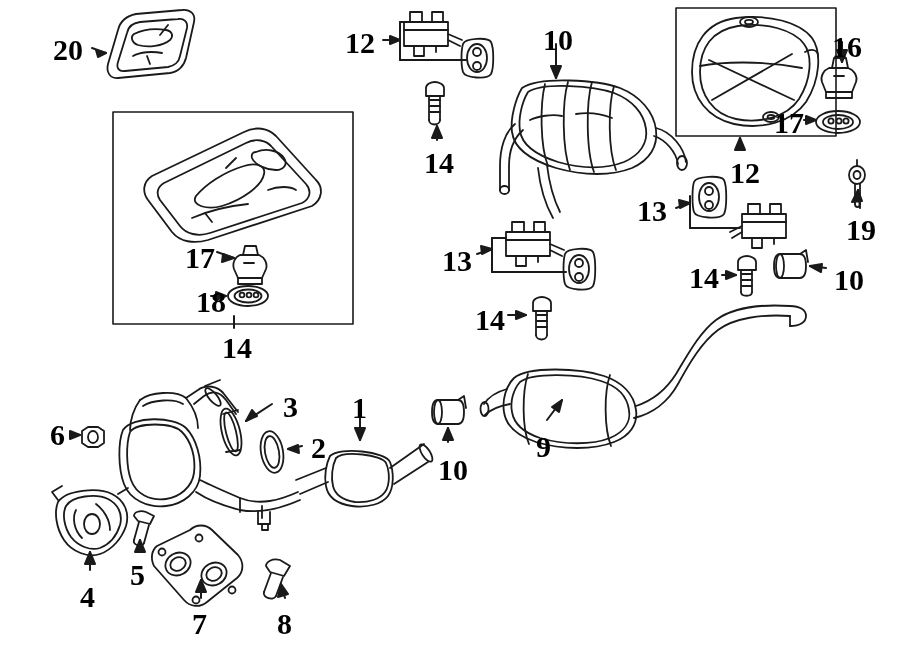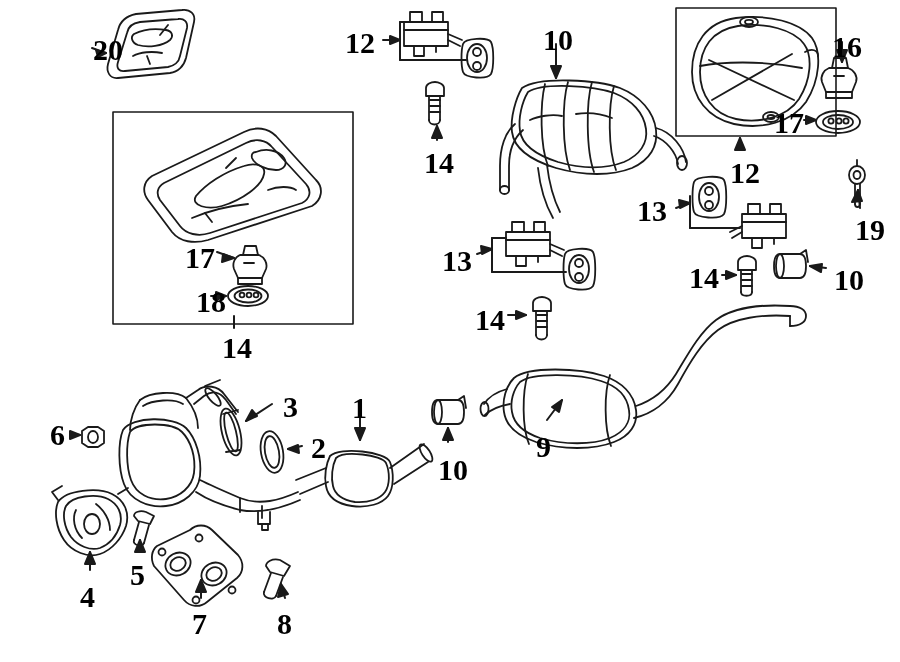--- a/index.html
+++ b/index.html
@@ -411,29 +411,29 @@
 
         <path d="M201 598 L201 580"></path>
         <path d="M201 580 L196 592 L206 592 Z" fill="#1a1a1a"></path>
 
         <path d="M285 598 L281 584"></path>
         <path d="M281 584 L278 597 L288 594 Z" fill="#1a1a1a"></path>
       </g>
     </g>
   </svg>
 
-  <div class="callout" style="left:53px; top:35px;margin-left:40px;">20</div>
+  <div class="callout" style="left:53px; top:35px;">20</div>
   <div class="callout" style="left:345px; top:28px;">12</div>
   <div class="callout" style="left:543px; top:25px;">10</div>
   <div class="callout" style="left:832px; top:32px;">16</div>
   <div class="callout" style="left:774px; top:108px;">17</div>
   <div class="callout" style="left:424px; top:148px;">14</div>
   <div class="callout" style="left:730px; top:158px;">12</div>
   <div class="callout" style="left:637px; top:196px;">13</div>
-  <div class="callout" style="left:846px; top:215px;margin-left:9px;">19</div>
+  <div class="callout" style="left:846px; top:215px;">19</div>
   <div class="callout" style="left:185px; top:243px;">17</div>
   <div class="callout" style="left:442px; top:246px;">13</div>
   <div class="callout" style="left:689px; top:263px;">14</div>
   <div class="callout" style="left:834px; top:265px;">10</div>
   <div class="callout" style="left:180px; top:287px;margin-left:16px;">18</div>
   <div class="callout" style="left:475px; top:305px;">14</div>
   <div class="callout" style="left:222px; top:333px;">14</div>
   <div class="callout" style="left:283px; top:392px;">3</div>
   <div class="callout" style="left:352px; top:393px;">1</div>
   <div class="callout" style="left:50px; top:420px;">6</div>

